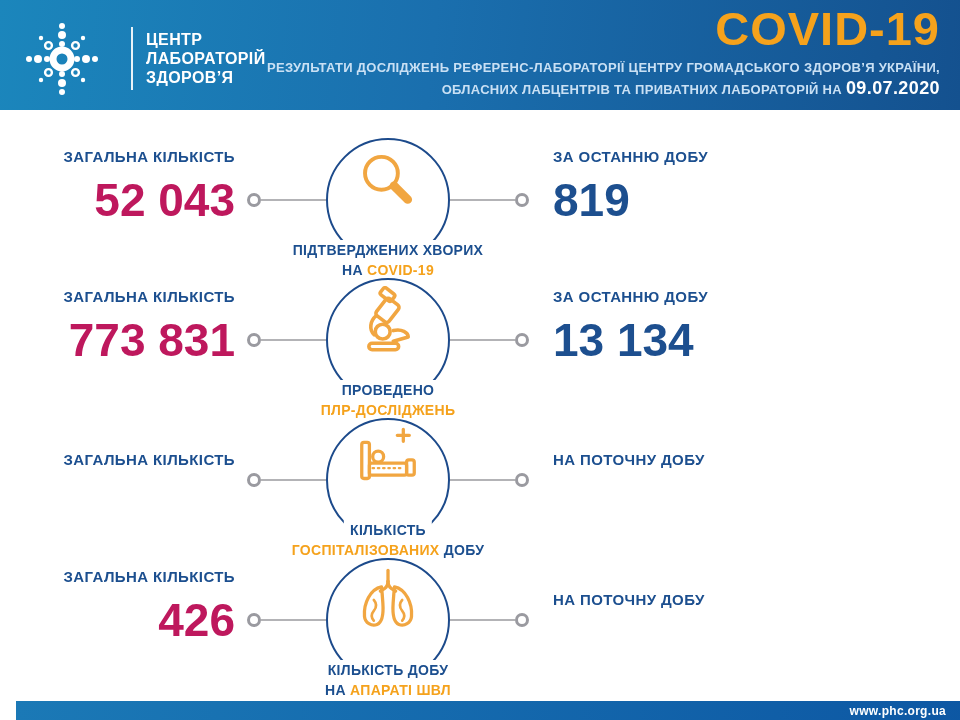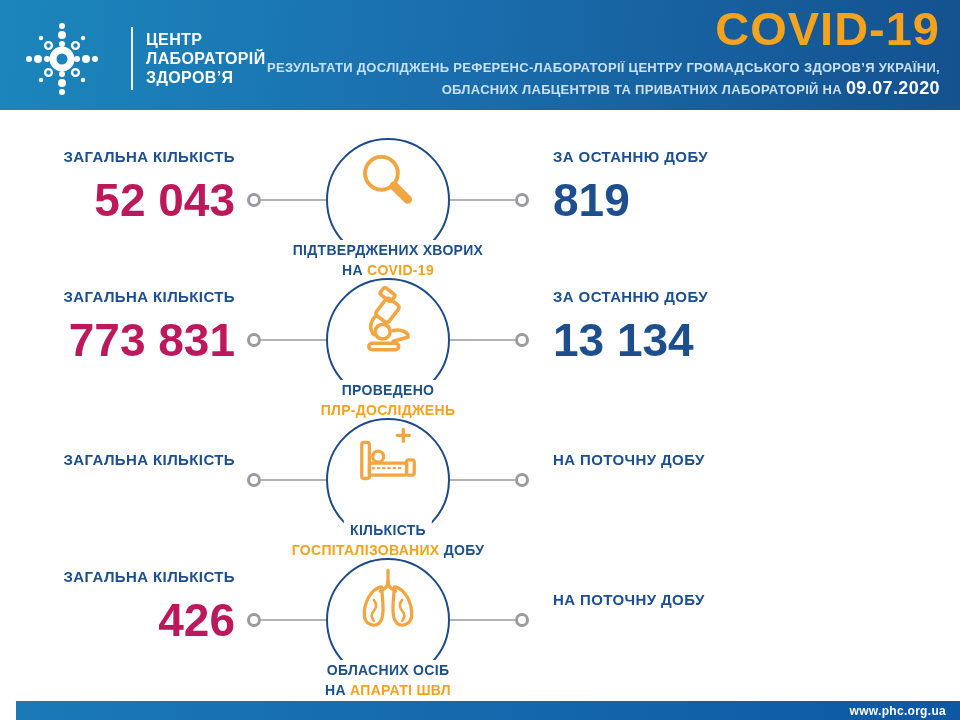--- a/index.html
+++ b/index.html
@@ -212,21 +212,21 @@
             <path d="M32 4 v10"></path>
             <path d="M32 14 c0 6 -4 7 -7 9"></path>
             <path d="M32 14 c0 6 4 7 7 9"></path>
             <path d="M26 19 C 16 21 9.5 34 10.5 46 C 11 52 17 55.5 22 53.5 C 27 51.5 28 44 27.3 34 C 27 29 26.5 23 26 19 Z"></path>
             <path d="M38 19 C 48 21 54.5 34 53.5 46 C 53 52 47 55.5 42 53.5 C 37 51.5 36 44 36.7 34 C 37 29 37.5 23 38 19 Z"></path>
             <path d="M19 31 c3 3.5 3 6.5 0 10 c-2.5 3 -2.5 6 0 9" stroke-width="2.4"></path>
             <path d="M45 31 c-3 3.5 -3 6.5 0 10 c2.5 3 2.5 6 0 9" stroke-width="2.4"></path>
           </g>
         </svg>
         <div class="badge-label">
-          <div><span class="badge-line">ОБЛАСНИХ ОСІБ</span></div>
+          <div><span class="badge-line">КІЛЬКІСТЬ ДОБУ</span></div>
           <div><span class="badge-line"><span>НА </span><span class="txt-orange">АПАРАТІ ШВЛ</span><span></span></span></div>
         </div>
       </div>
       <div class="connector cr">
           <span class="cline"></span>
           <span class="ring"></span>
         </div>
       <div class="stat right">
         <div class="stat-label">НА ПОТОЧНУ ДОБУ</div>
       </div>

